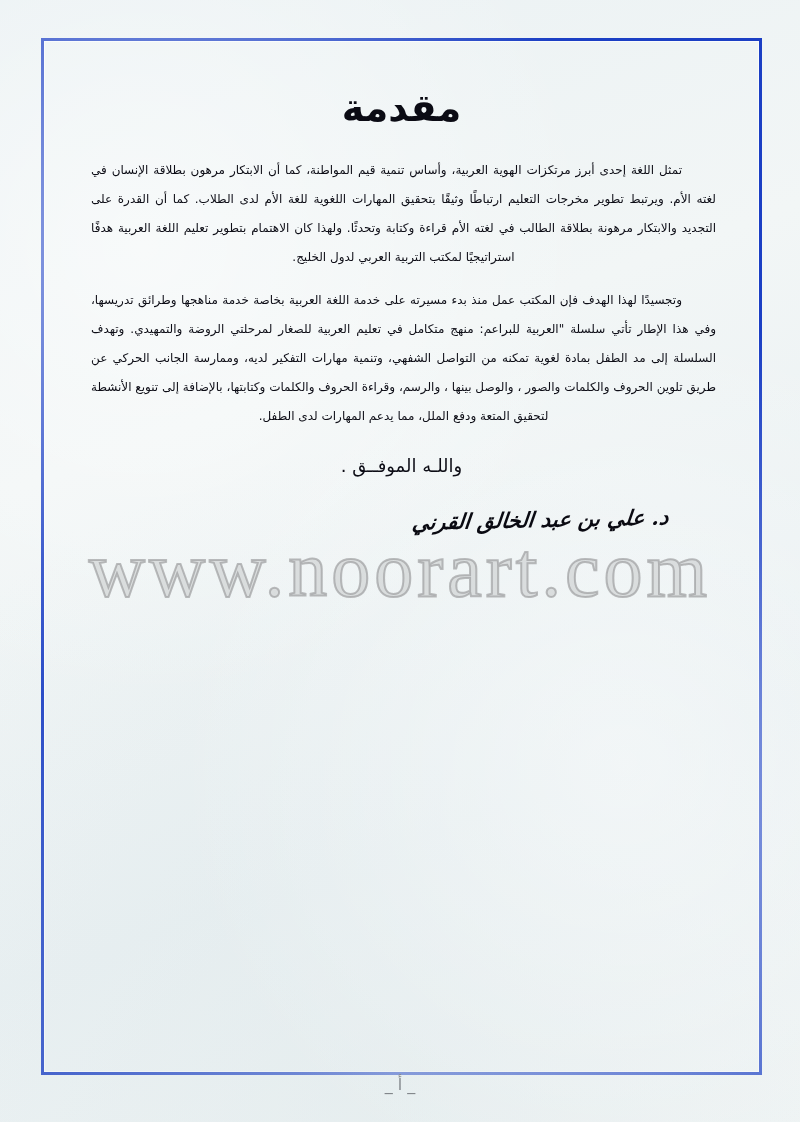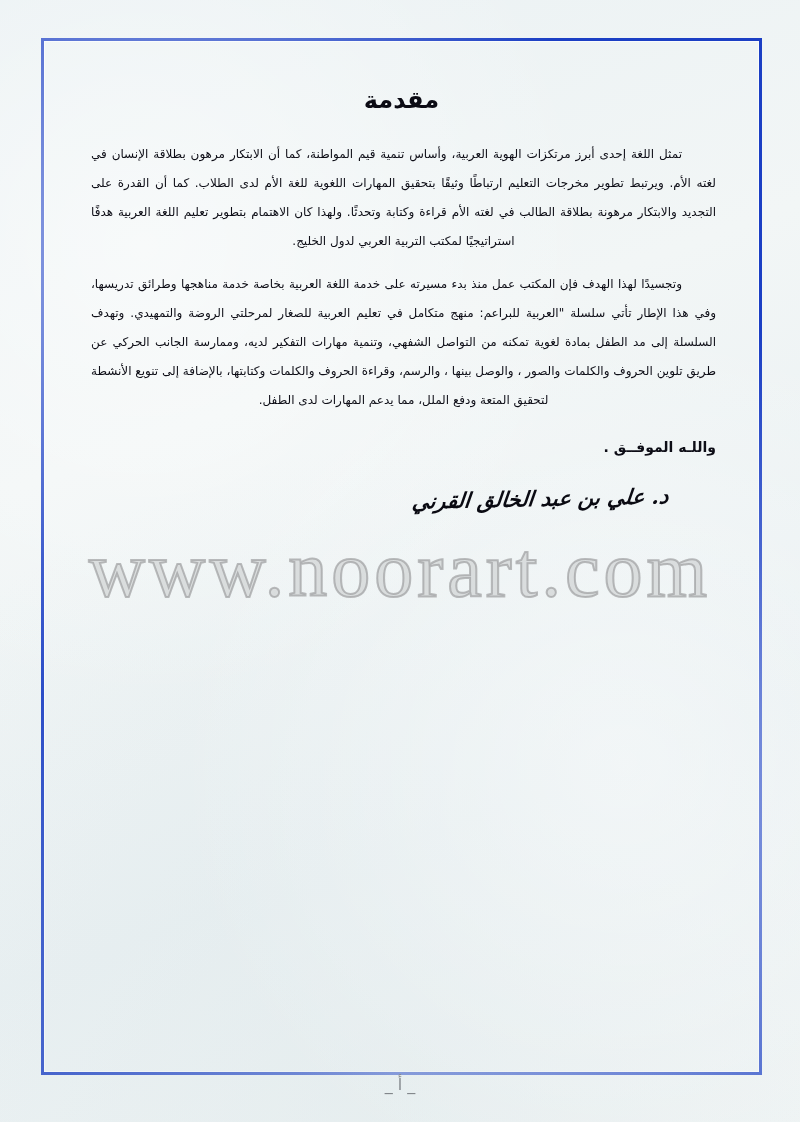--- a/index.html
+++ b/index.html
@@ -77,46 +77,47 @@
     height: 1037px;
     box-sizing: border-box;
     padding: 30px 46px 18px 46px;
     z-index: 3;
   }
 
   .doc-title {
     text-align: center;
     font-family: "DejaVu Sans", sans-serif;
     font-weight: bold;
-    font-size: 24px;
+    font-size: 38px;
     letter-spacing: 1px;
     color: #0b0b14;
     margin: 18px 0 26px 0;
   }
 
   .para {
     font-family: "DejaVu Sans", "Liberation Sans", sans-serif;
     font-size: 12px;
     line-height: 2.42;
     color: #0d0d16;
     text-align: justify;
     text-align-last: center;
     margin: 0 0 14px 4px;
     text-indent: 34px;
     font-weight: 400;
   }
   .para:last-of-type { margin-bottom: 0; }
 
   .closing {
     font-family: "DejaVu Sans", sans-serif;
-    font-size: 14px;
+    font-size: 18px;
     color: #0d0d16;
+    text-align: center;
     letter-spacing: 2px;
     margin: 24px 0 0 0;
-    font-weight: 700;
+    font-weight: 400;
   }
 
   .signature {
     margin-top: 34px;
     padding-right: 48px;
     font-family: "DejaVu Serif", serif;
     font-size: 21px;
     color: #0a0a12;
     text-align: right;
     font-style: italic;

